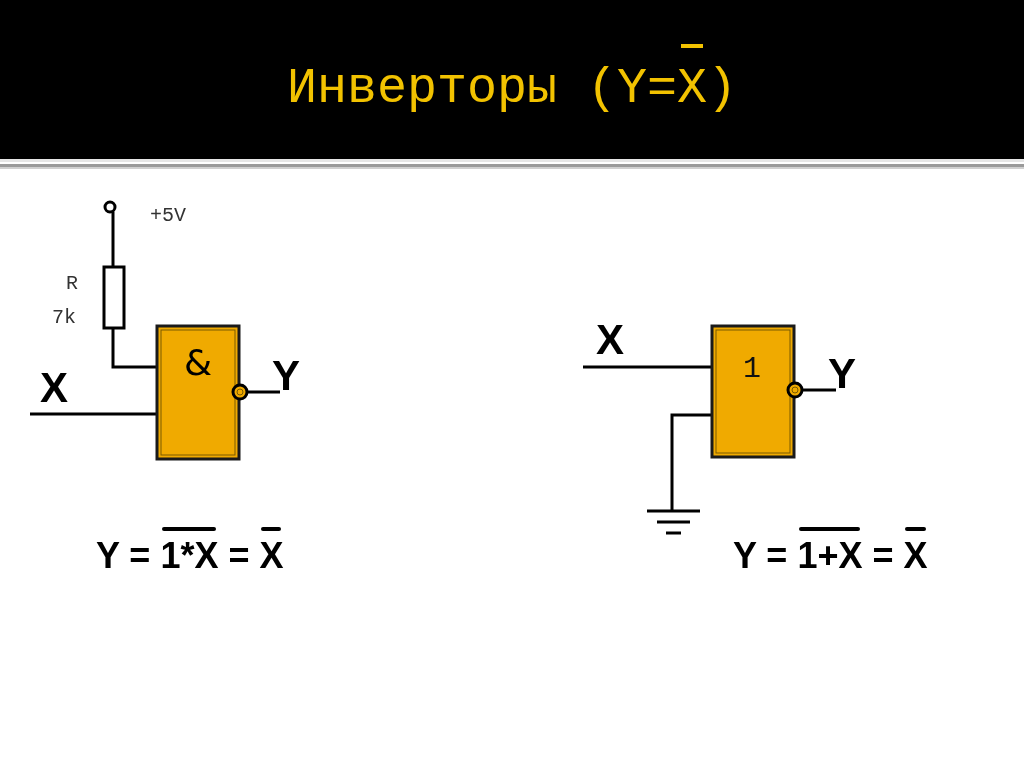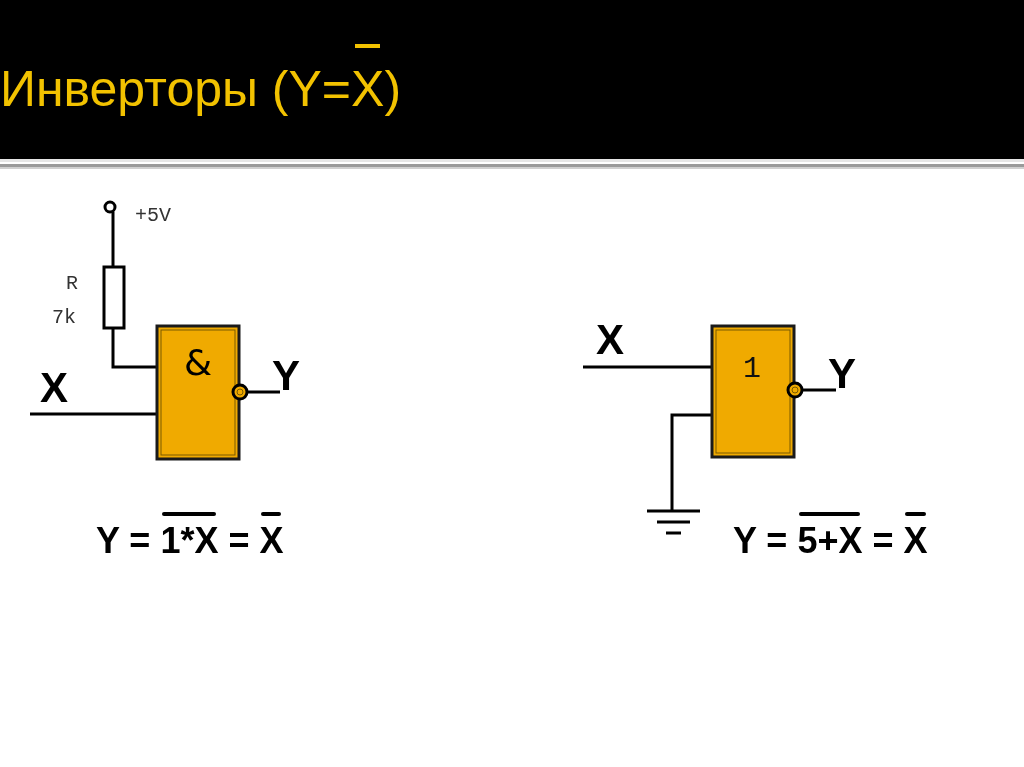--- a/index.html
+++ b/index.html
@@ -1,28 +1,28 @@
 <!DOCTYPE html>
 <html><head>
 <meta charset="utf-8">
 <style>
   html, body { margin: 0; padding: 0; background: #ffffff; }
   .slide { position: relative; width: 1024px; height: 767px; background: #ffffff; overflow: hidden; font-family: "Liberation Sans", sans-serif; }
   .header { position: absolute; left: 0; top: 0; width: 1024px; height: 159px; background: #000000; }
-  .title { position: absolute; left: 0; top: 54px; width: 1024px; text-align: left; color: #f2c200; font-family: Liberation Sans, sans-serif; font-size: 50px; letter-spacing: 0px; line-height: 70px; }
+  .title { position: absolute; left: 0; top: 54px; width: 1024px; text-align: center; color: #f2c200; font-family: Liberation Mono, monospace; font-size: 50px; letter-spacing: 0px; line-height: 70px; }
   .title .ov { display: inline-block; position: relative; }
   .title .ov::before { content: ""; position: absolute; left: 4px; right: 4px; top: -10px; height: 4px; background: #f2c200; }
   .sep1 { position: absolute; left: 0; top: 159px; width: 1024px; height: 3px; background: #e6e6e6; }
   .sep2 { position: absolute; left: 0; top: 164px; width: 1024px; height: 3px; background: #9a9a9a; }
   .sep3 { position: absolute; left: 0; top: 167px; width: 1024px; height: 2px; background: #d0d0d0; }
   svg.diagram { position: absolute; left: 0; top: 0; }
   .lbl { position: absolute; color: #000; font-family: "Liberation Sans", sans-serif; font-weight: bold; }
   .mono { position: absolute; color: #333; font-family: "Liberation Mono", monospace; font-size: 20px; }
   .eq { position: absolute; font-family: "Liberation Sans", sans-serif; font-weight: bold; font-size: 36px; color: #000; white-space: nowrap; }
-  .ovl { position: relative; display: inline-block; }
+  .ovl { position: relative; display: inline-block; margin-top: 15px; }
   .ovl::before { content: ""; position: absolute; left: 2px; right: 2px; top: -8px; height: 4px; background: #000; border-radius: 2px; }
 </style>
 </head>
 <body>
 
 <div class="slide">
   <div class="header"></div>
   <div class="title"><span>Инверторы (Y=</span><span class="ov">X</span><span>)</span></div>
   <div class="sep1"></div>
   <div class="sep2"></div>
@@ -68,25 +68,25 @@
     </g>
     <line x1="802" y1="390" x2="836" y2="390" stroke="#000" stroke-width="3"></line>
 
     <g>
       <line x1="647" y1="511" x2="700" y2="511" stroke="#000" stroke-width="3"></line>
       <line x1="657" y1="522" x2="690" y2="522" stroke="#000" stroke-width="3"></line>
       <line x1="666" y1="533" x2="681" y2="533" stroke="#000" stroke-width="3"></line>
     </g>
   </svg>
 
-  <div class="mono" style="left:135px; top:204px;">+5V</div>
+  <div class="mono" style="left:150px; top:204px;">+5V</div>
   <div class="mono" style="left:66px; top:272px;">R</div>
   <div class="mono" style="left:52px; top:306px;">7k</div>
   <div class="lbl" style="left:184px; top:342px; font-size:36px; font-weight:normal; font-family:'DejaVu Sans', sans-serif;">&amp;</div>
   <div class="lbl" style="left:40px; top:364px; font-size:42px;">X</div>
   <div class="lbl" style="left:272px; top:352px; font-size:42px;">Y</div>
   <div class="eq" style="left:96px; top:520px;"><span>Y = </span><span class="ovl">1*X</span><span> = </span><span class="ovl">X</span></div>
 
   <div class="lbl" style="left:596px; top:316px; font-size:42px;">X</div>
   <div class="mono" style="left:743px; top:352px; font-size:30px; color:#111;">1</div>
   <div class="lbl" style="left:828px; top:350px; font-size:42px;">Y</div>
-  <div class="eq" style="left:733px; top:520px;"><span>Y = </span><span class="ovl">5+X</span><span> = </span><span class="ovl">X</span></div>
+  <div class="eq" style="left:733px; top:520px;"><span>Y = </span><span class="ovl">1+X</span><span> = </span><span class="ovl">X</span></div>
 </div>
 
 </body></html>

